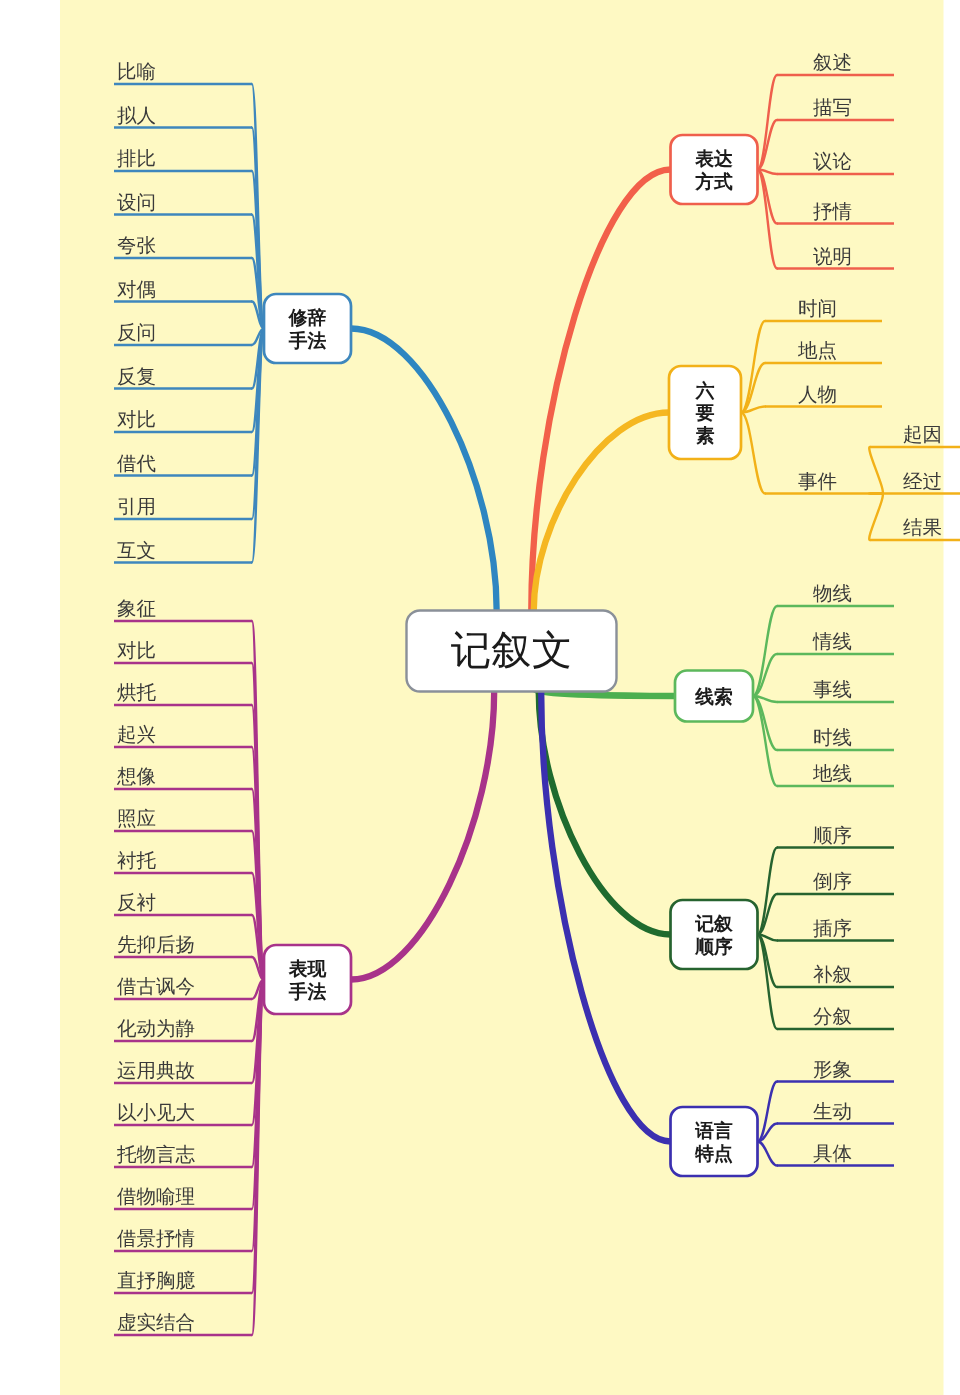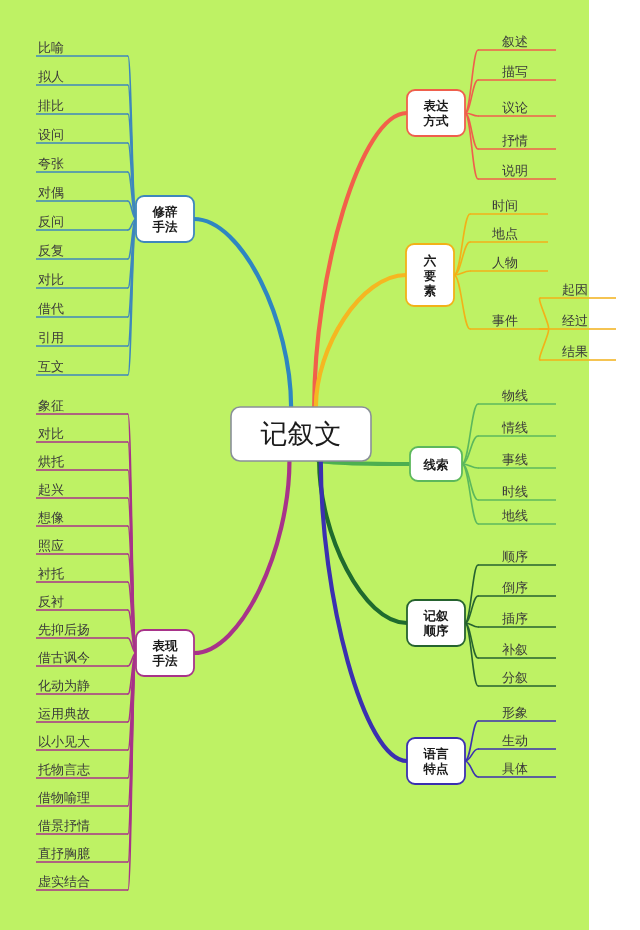--- a/index.html
+++ b/index.html
@@ -11,21 +11,22 @@
   body {
     width: 640px;
     height: 930px;
     font-family: "DejaVu Sans", "Liberation Sans", sans-serif;
     overflow: hidden;
   }
   #mindmap-root {
     position: relative;
     width: 589px;
     height: 930px;
-    background: #bef264;
+    background: #fef9c3;
+    margin-left: 40px;
   }
   svg#mindmap-svg {
     position: absolute;
     left: 0;
     top: 0;
     width: 640px;
     height: 930px;
     display: block;
   }
   .edge { fill: none; stroke-linecap: round; stroke-linejoin: round; }

